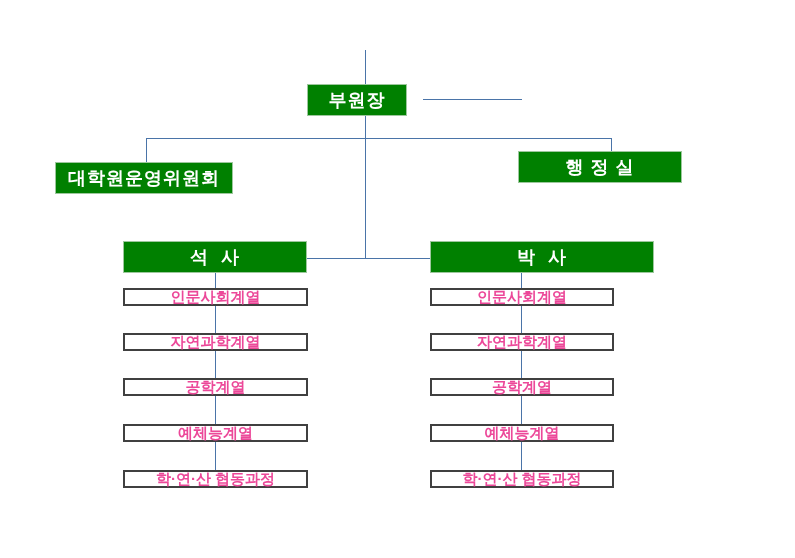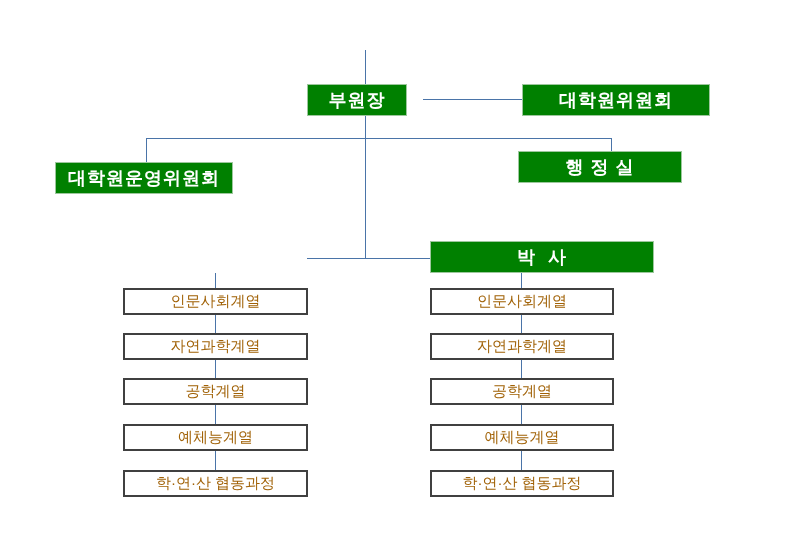--- a/index.html
+++ b/index.html
@@ -27,27 +27,27 @@
     display:flex;align-items:center;justify-content:center;
     color:#ffffff;
     font-weight:bold;
     font-size:18px;
     letter-spacing:1px;
     white-space:pre;
     z-index:2;
   }
   .wbox{
     position:absolute;
-    height:27px;
+    height:18px;
     background:#ffffff;
     border:2px solid var(--dark);
     box-sizing:border-box;
     display:flex;align-items:center;justify-content:center;
-    color:#a16207;
-    font-weight:normal;
+    color:#ec4899;
+    font-weight:bold;
     font-size:15px;
     white-space:pre;
     z-index:2;
   }
 </style>
 </head>
 <body>
 
 <div class="canvas">
 
@@ -57,28 +57,28 @@
   <div class="line h" style="left:146px;top:138px;width:466px"></div>
   <div class="line v" style="left:146px;top:138px;height:24px"></div>
   <div class="line v" style="left:611px;top:138px;height:24px"></div>
   <div class="line h" style="left:307px;top:258px;width:125px"></div>
   <div class="line v" style="left:215px;top:273px;height:198px"></div>
   <div class="line v" style="left:521px;top:273px;height:198px"></div>
 
   <div class="gbox" style="left:307px;top:84px;width:100px">
     <span>부원장</span>
   </div>
-  <div class="gbox" style="left:522px;top:84px;width:188px">
-    <span>대학원위원회</span>
-  </div>
   <div class="gbox" style="left:55px;top:162px;width:178px">
     <span>대학원운영위원회</span>
   </div>
   <div class="gbox" style="left:518px;top:151px;width:164px">
     <span>행 정 실</span>
+  </div>
+  <div class="gbox" style="left:123px;top:241px;width:184px">
+    <span>석  사</span>
   </div>
   <div class="gbox" style="left:430px;top:241px;width:224px">
     <span>박  사</span>
   </div>
 
   <div class="wbox" style="left:123px;top:288px;width:185px">
     <span>인문사회계열</span>
   </div>
   <div class="wbox" style="left:123px;top:333px;width:185px">
     <span>자연과학계열</span>

